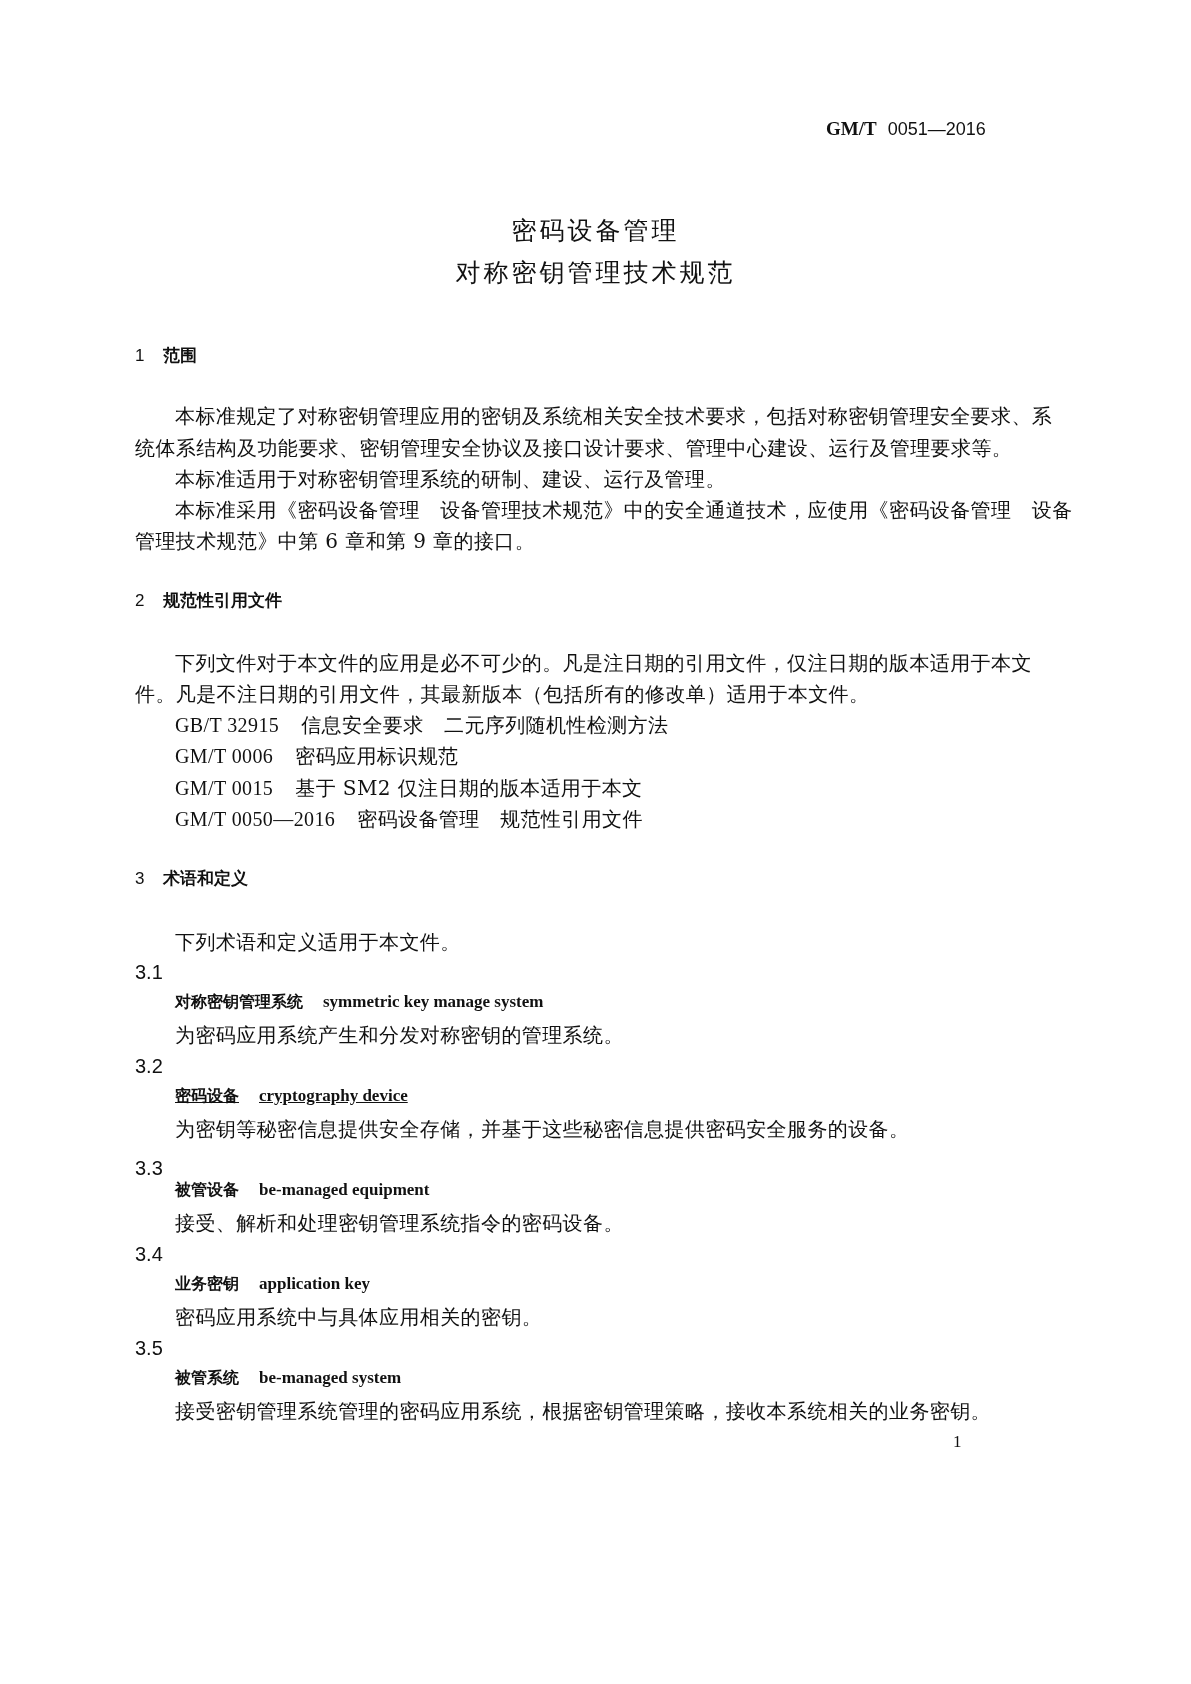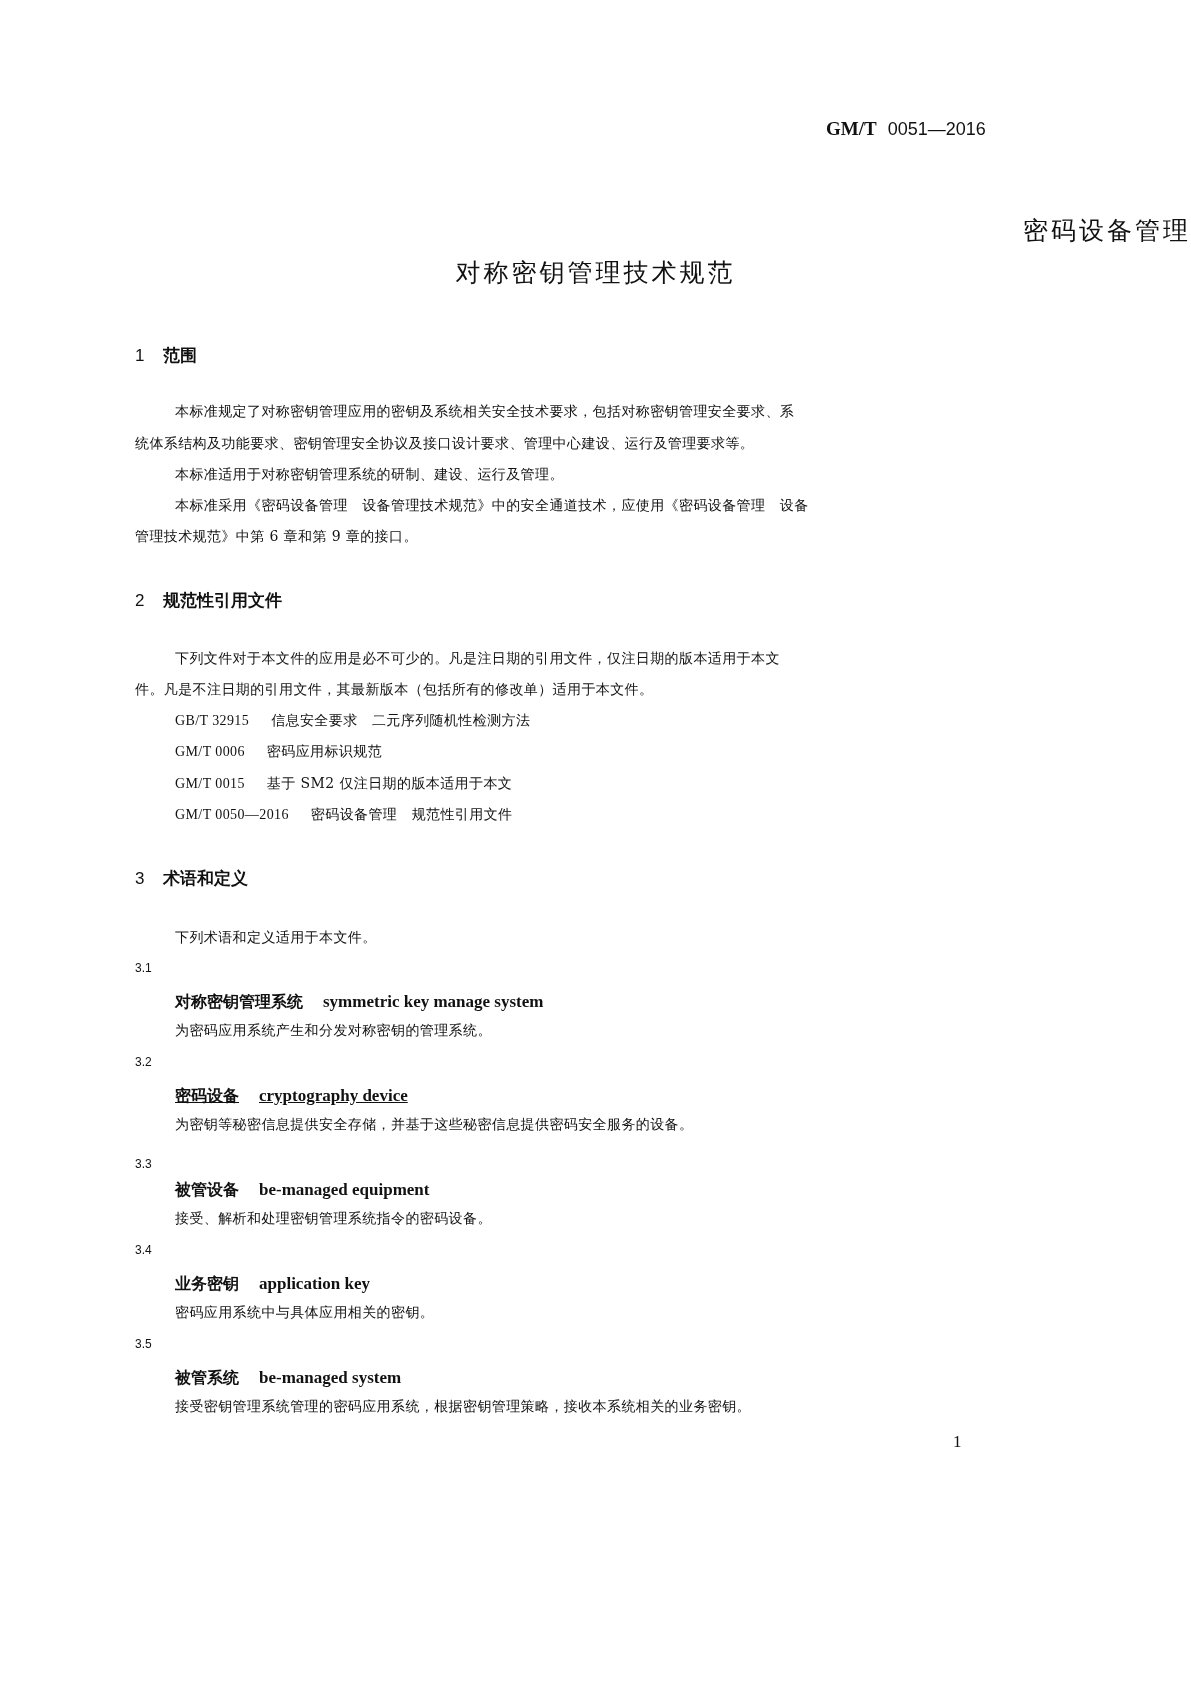--- a/index.html
+++ b/index.html
@@ -14,44 +14,44 @@
     font-family: "DejaVu Sans", "Liberation Sans", sans-serif;
     font-size: 25px; letter-spacing: 3px; color: #111;
   }
   .h1 {
     left: 135px; font-family: "DejaVu Sans", "Liberation Sans", sans-serif;
     font-size: 17px; font-weight: bold;
   }
   .h1 .num { font-weight: normal; display: inline-block; width: 28px; font-family: "Liberation Sans", sans-serif; }
   .p {
     font-family: "DejaVu Serif", "Liberation Serif", serif;
-    font-size: 14px; letter-spacing: 0.4px;
+    font-size: 20px; letter-spacing: 0.4px;
   }
   .indent { left: 175px; }
   .flush { left: 135px; }
   .clause-num {
-    left: 135px; font-family: "Liberation Sans", sans-serif; font-size: 12px;
+    left: 135px; font-family: "Liberation Sans", sans-serif; font-size: 20px;
   }
   .term {
     left: 175px; font-family: "DejaVu Sans", "Liberation Sans", sans-serif;
     font-size: 16px; font-weight: bold;
   }
   .term .en { font-family: "Liberation Serif", serif; font-weight: bold; font-size: 17px; margin-left: 20px; }
   .ref .code { font-family: "Liberation Serif", serif; display: inline-block; }
   .ref .gap { display: inline-block; width: 22px; }
 </style>
 </head>
 <body>
 
 <div class="abs" style="left:826px; top:118px;">
   <span class="gm" style="font-family:'Liberation Serif',serif;font-weight:bold;font-size:19px;">GM/T</span>
   <span style="font-family:'Liberation Sans',sans-serif;font-size:18px;margin-left:6px;">0051—2016</span>
 </div>
 
-<div class="abs title" style="top:214px;text-align:right;">密码设备管理</div>
+<div class="abs title" style="top:214px;">密码设备管理</div>
 <div class="abs title" style="top:256px;">对称密钥管理技术规范</div>
 
 <div class="abs h1" style="top:344px;">
   <span class="num">1</span><span>范围</span>
 </div>
 <div class="abs p indent" style="top:403px;">本标准规定了对称密钥管理应用的密钥及系统相关安全技术要求，包括对称密钥管理安全要求、系</div>
 <div class="abs p flush" style="top:435px;">统体系结构及功能要求、密钥管理安全协议及接口设计要求、管理中心建设、运行及管理要求等。</div>
 <div class="abs p indent" style="top:466px;">本标准适用于对称密钥管理系统的研制、建设、运行及管理。</div>
 <div class="abs p indent" style="top:497px;">本标准采用《密码设备管理　设备管理技术规范》中的安全通道技术，应使用《密码设备管理　设备</div>
 <div class="abs p flush" style="top:528px;">管理技术规范》中第 6 章和第 9 章的接口。</div>

